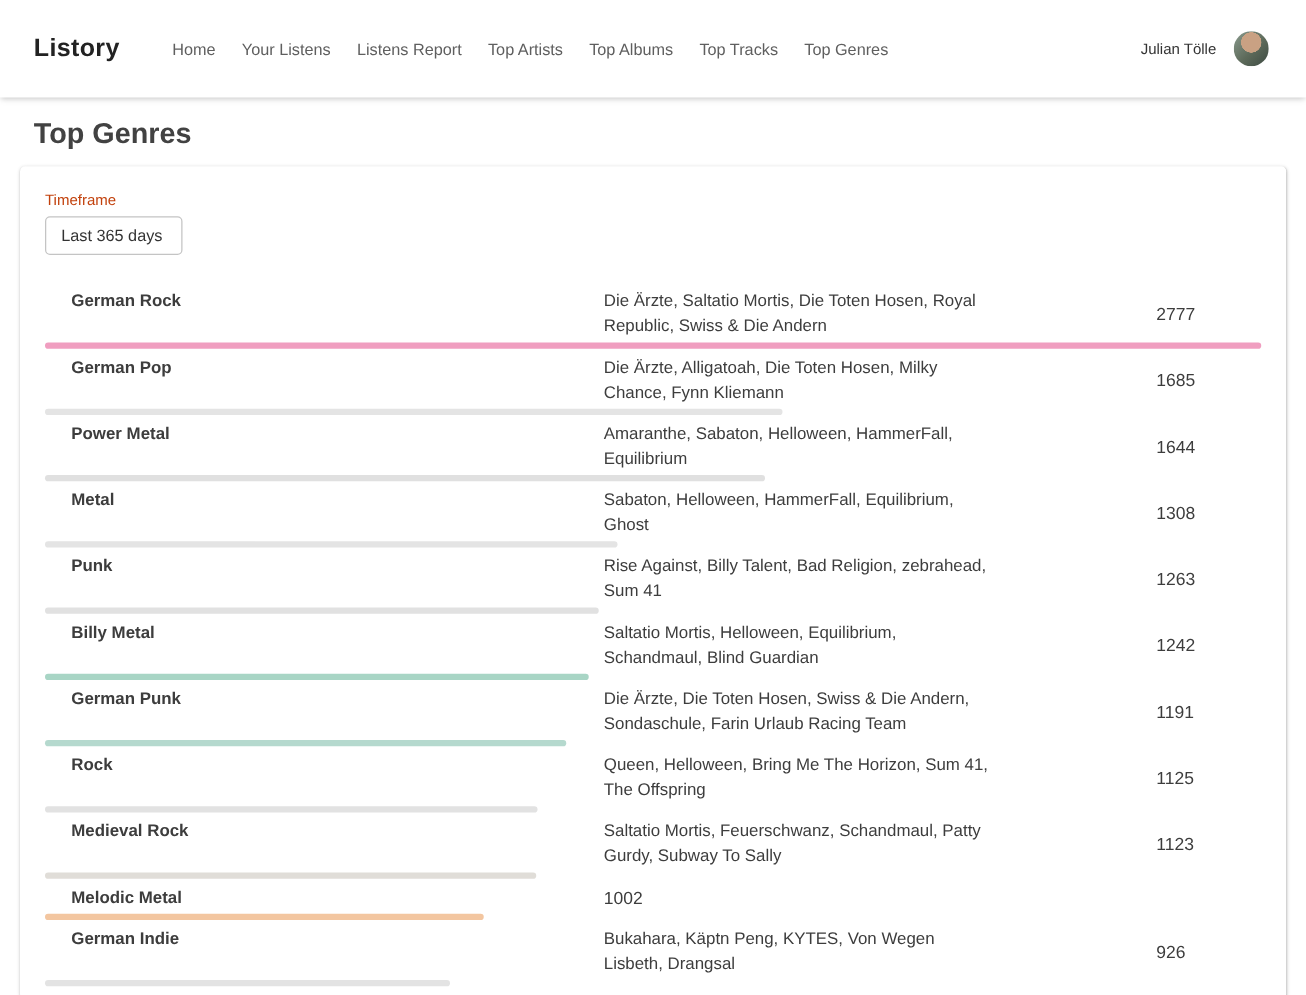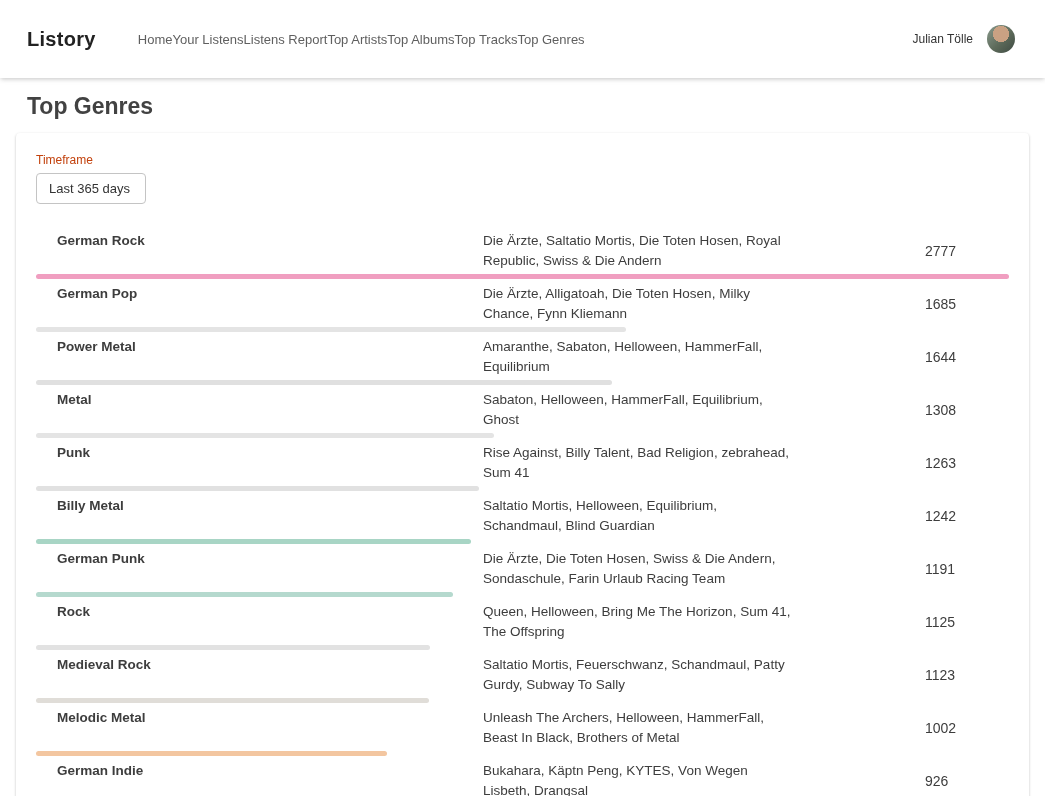--- a/index.html
+++ b/index.html
@@ -16,21 +16,21 @@
     padding: 0 30px 0 27px;
     background: #fff;
     box-shadow: 0 2px 4px -1px rgba(0,0,0,0.14), 0 1px 6px 0 rgba(0,0,0,0.10);
     position: relative; z-index: 5;
   }
   .logo {
     font-size: 20px; font-weight: bold; color: #222;
     letter-spacing: 0.3px; margin-right: 42px; cursor: pointer;
     white-space: nowrap;
   }
-  .nav { display: flex; flex: 1; }
+  .nav { display: flex; gap: 21px; flex: 1; }
   .nav-link {
     font-size: 13px; color: #5f5f5f; text-decoration: none;
     cursor: pointer; white-space: nowrap;
   }
   .userbox { display: flex; align-items: center; gap: 14px; }
   .username { font-size: 12px; color: #333; cursor: pointer; white-space: nowrap; }
   .avatar {
     width: 28px; height: 28px; border-radius: 50%;
     background:
       radial-gradient(circle at 50% 32%, #c9a183 0 34%, transparent 35%),
@@ -155,21 +155,20 @@
           <div class="g-bar" style="width: 40.51%; background: rgb(226, 226, 226);"></div>
         </div>
         <div class="genre-row">
           <div class="g-name">Medieval Rock</div>
           <div class="g-artists">Saltatio Mortis, Feuerschwanz, Schandmaul, Patty Gurdy, Subway To Sally</div>
           <div class="g-count">1123</div>
           <div class="g-bar" style="width: 40.44%; background: rgb(224, 221, 216);"></div>
         </div>
         <div class="genre-row">
           <div class="g-name">Melodic Metal</div>
-          <div class="g-artists">Unleash The Archers, Helloween, HammerFall, Beast In Black, Brothers of Metal</div>
           <div class="g-count">1002</div>
           <div class="g-bar" style="width: 36.08%; background: rgb(243, 198, 160);"></div>
         </div>
         <div class="genre-row">
           <div class="g-name">German Indie</div>
           <div class="g-artists">Bukahara, Käptn Peng, KYTES, Von Wegen Lisbeth, Drangsal</div>
           <div class="g-count">926</div>
           <div class="g-bar" style="width: 33.35%; background: rgb(227, 227, 227);"></div>
         </div>
       </div>

